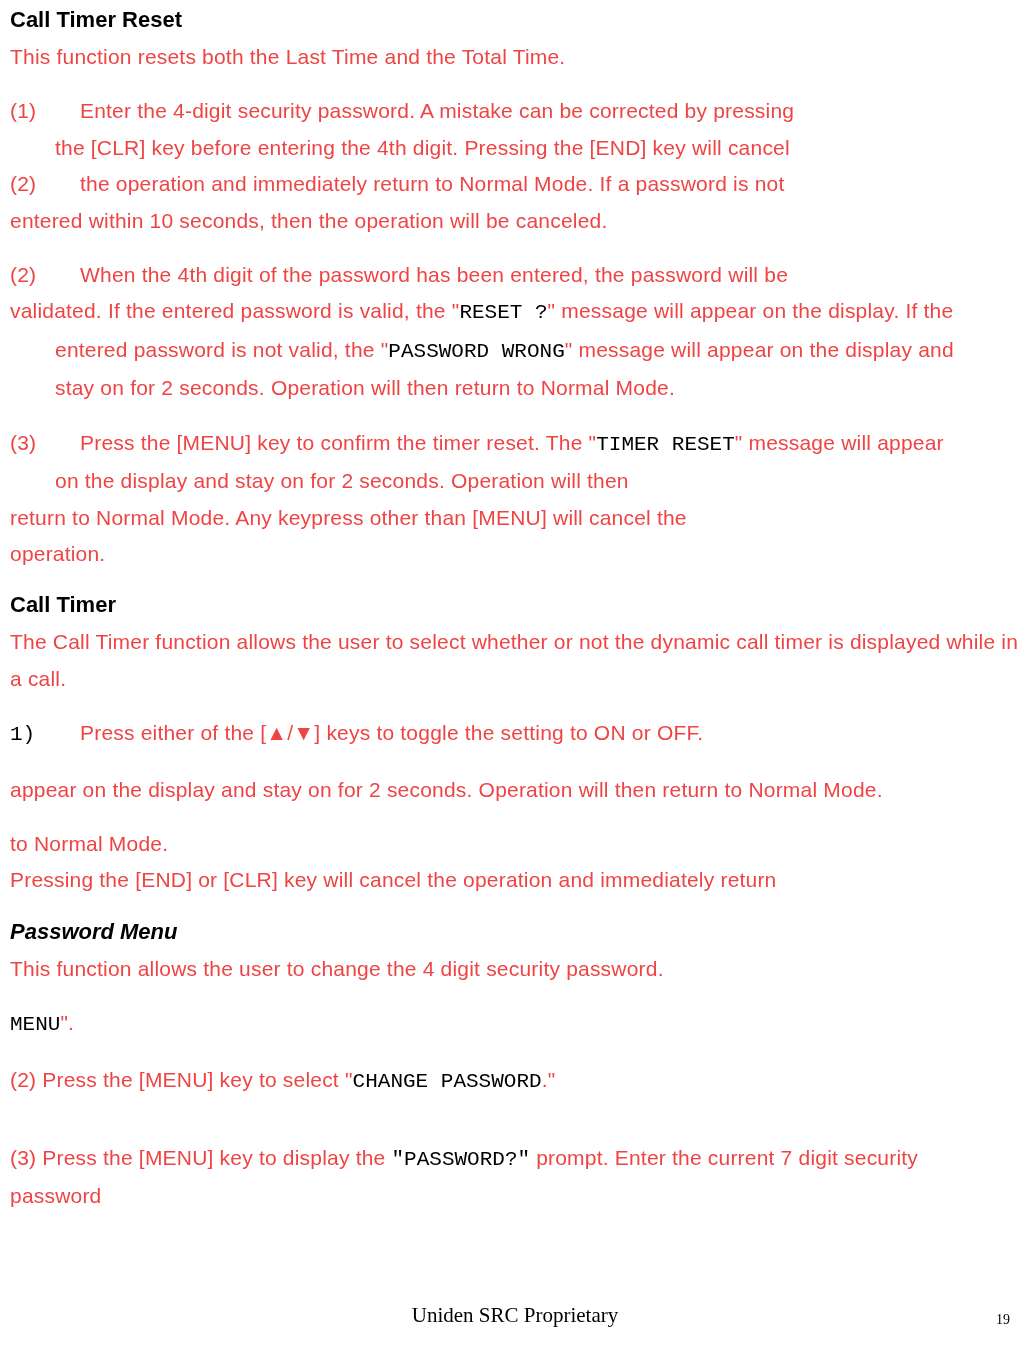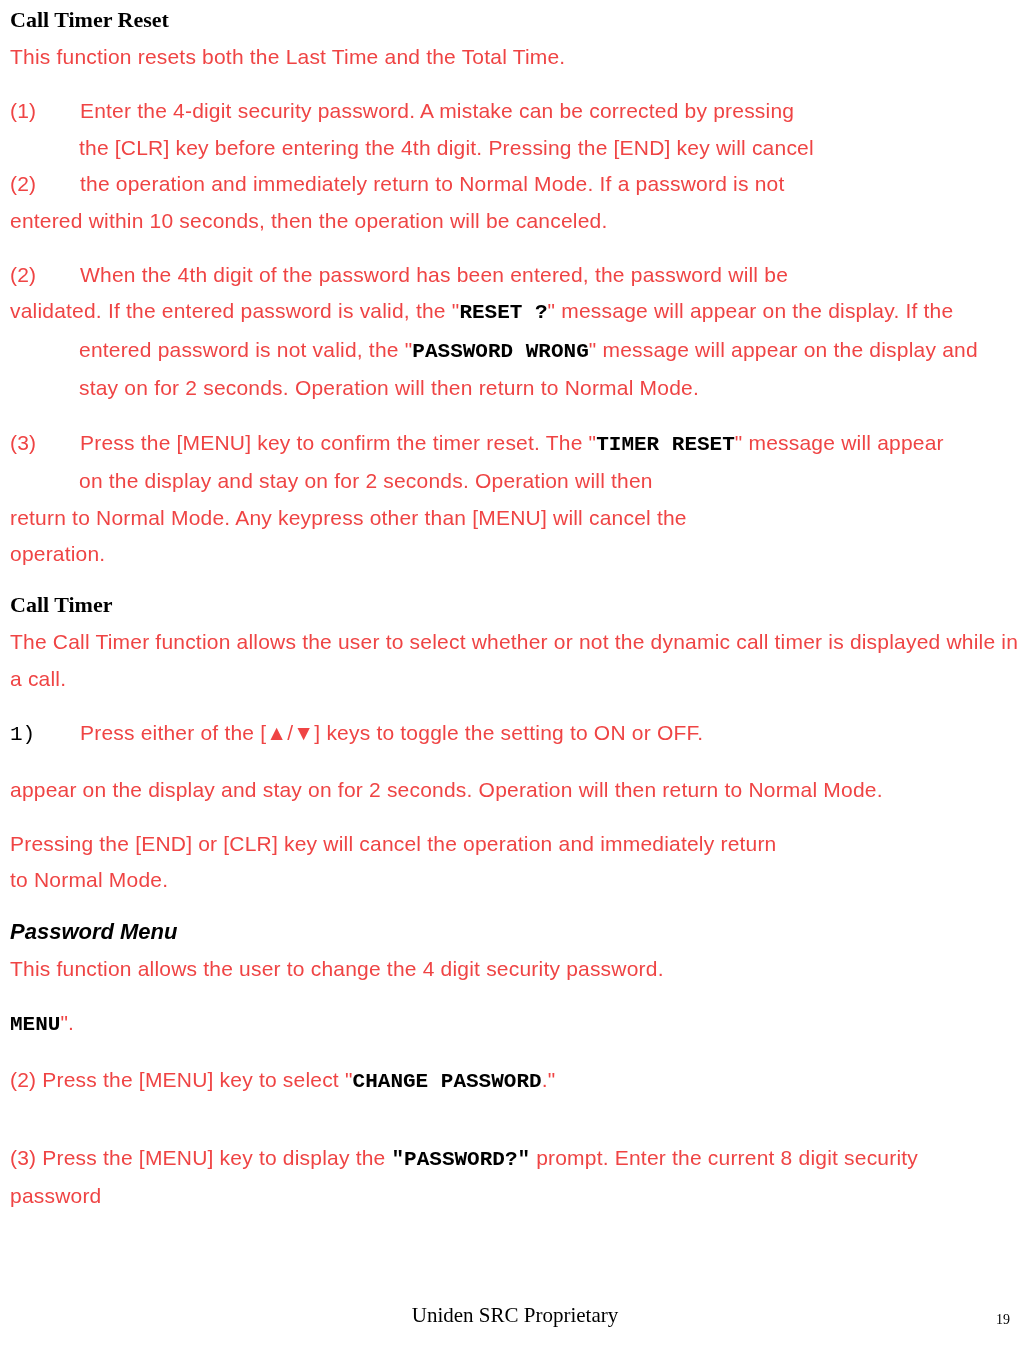--- a/index.html
+++ b/index.html
@@ -19,29 +19,29 @@
     padding-top: 5px;
   }
   .light {
     font-family: "Helvetica Neue", Arial, sans-serif;
     font-weight: 100;
     color: #ef4444;
     letter-spacing: 0.2px;
     font-stretch: condensed;
   }
   .bold-serif {
-    font-family: Liberation Serif, serif;
+    font-family: Liberation Sans, sans-serif;
     font-weight: bold;
     color: #000;
     font-size: 22px;
     text-align: right;
   }
   .bold-mono {
     font-family: "Courier New", Courier, monospace;
-    font-weight: bold;
+    font-weight: normal;
     color: #000;
     font-size: 21px;
   }
   .bold-italic-sans {
     font-family: Arial, sans-serif;
     font-weight: bold;
     font-style: italic;
     color: #000;
     font-size: 22px;
   }
@@ -50,21 +50,21 @@
     color: #000;
   }
   p {
     margin: 0 0 6px 0;
     line-height: 1.4;
   }
   .para {
     line-height: 1.45;
   }
   .indent {
-    margin-left: 69px;
+    margin-left: 45px;
   }
   .footer {
     position: absolute;
     bottom: 35px;
     left: 0;
     width: 1030px;
     box-sizing: border-box;
     padding: 0 20px;
   }
   .footer-center {
@@ -124,40 +124,40 @@
 <div style="height:18px"></div>
 
 <p class="para"><span class="mono num">1)</span><span class="light">Press either of  the </span><span class="light">[▲/▼]</span><span class="light"> keys to toggle the setting to ON or OFF.</span></p>
 
 <div style="height:18px"></div>
 
 <p class="light para">appear on the display and stay on for 2 seconds. Operation will then return to Normal Mode.</p>
 
 <div style="height:18px"></div>
 
+<p class="light para">to Normal Mode.</p>
 <p class="light para">Pressing the [END] or [CLR] key will cancel the operation and immediately return</p>
-<p class="light para">to Normal Mode.</p>
 
 <div style="height:15px"></div>
 
 <p><span class="bold-italic-sans">Password Menu</span></p>
 
 <p class="light para">This function allows the user to change the 4 digit security password.</p>
 
 <div style="height:18px"></div>
 
 <p class="para"><span class="bold-mono">MENU</span><span class="light">".</span></p>
 
 <div style="height:18px"></div>
 
 <p class="para"><span class="light">(2)  Press the [MENU] key to select "</span><span class="bold-mono">CHANGE PASSWORD</span><span class="light">."</span></p>
 
 <div style="height:40px"></div>
 
-<p class="para"><span class="light">(3)  Press  the  [MENU]  key  to  display  the  </span><span class="bold-mono">"PASSWORD?"</span><span class="light">  prompt.  Enter  the  current  8  digit  security</span></p>
+<p class="para"><span class="light">(3)  Press  the  [MENU]  key  to  display  the  </span><span class="bold-mono">"PASSWORD?"</span><span class="light">  prompt.  Enter  the  current  7  digit  security</span></p>
 <p class="light para">password</p>
 
 </div>
 
 <div class="footer">
   <div class="footer-center">Uniden SRC Proprietary</div>
   <div class="footer-right">19</div>
 </div>
 
 </body></html>

